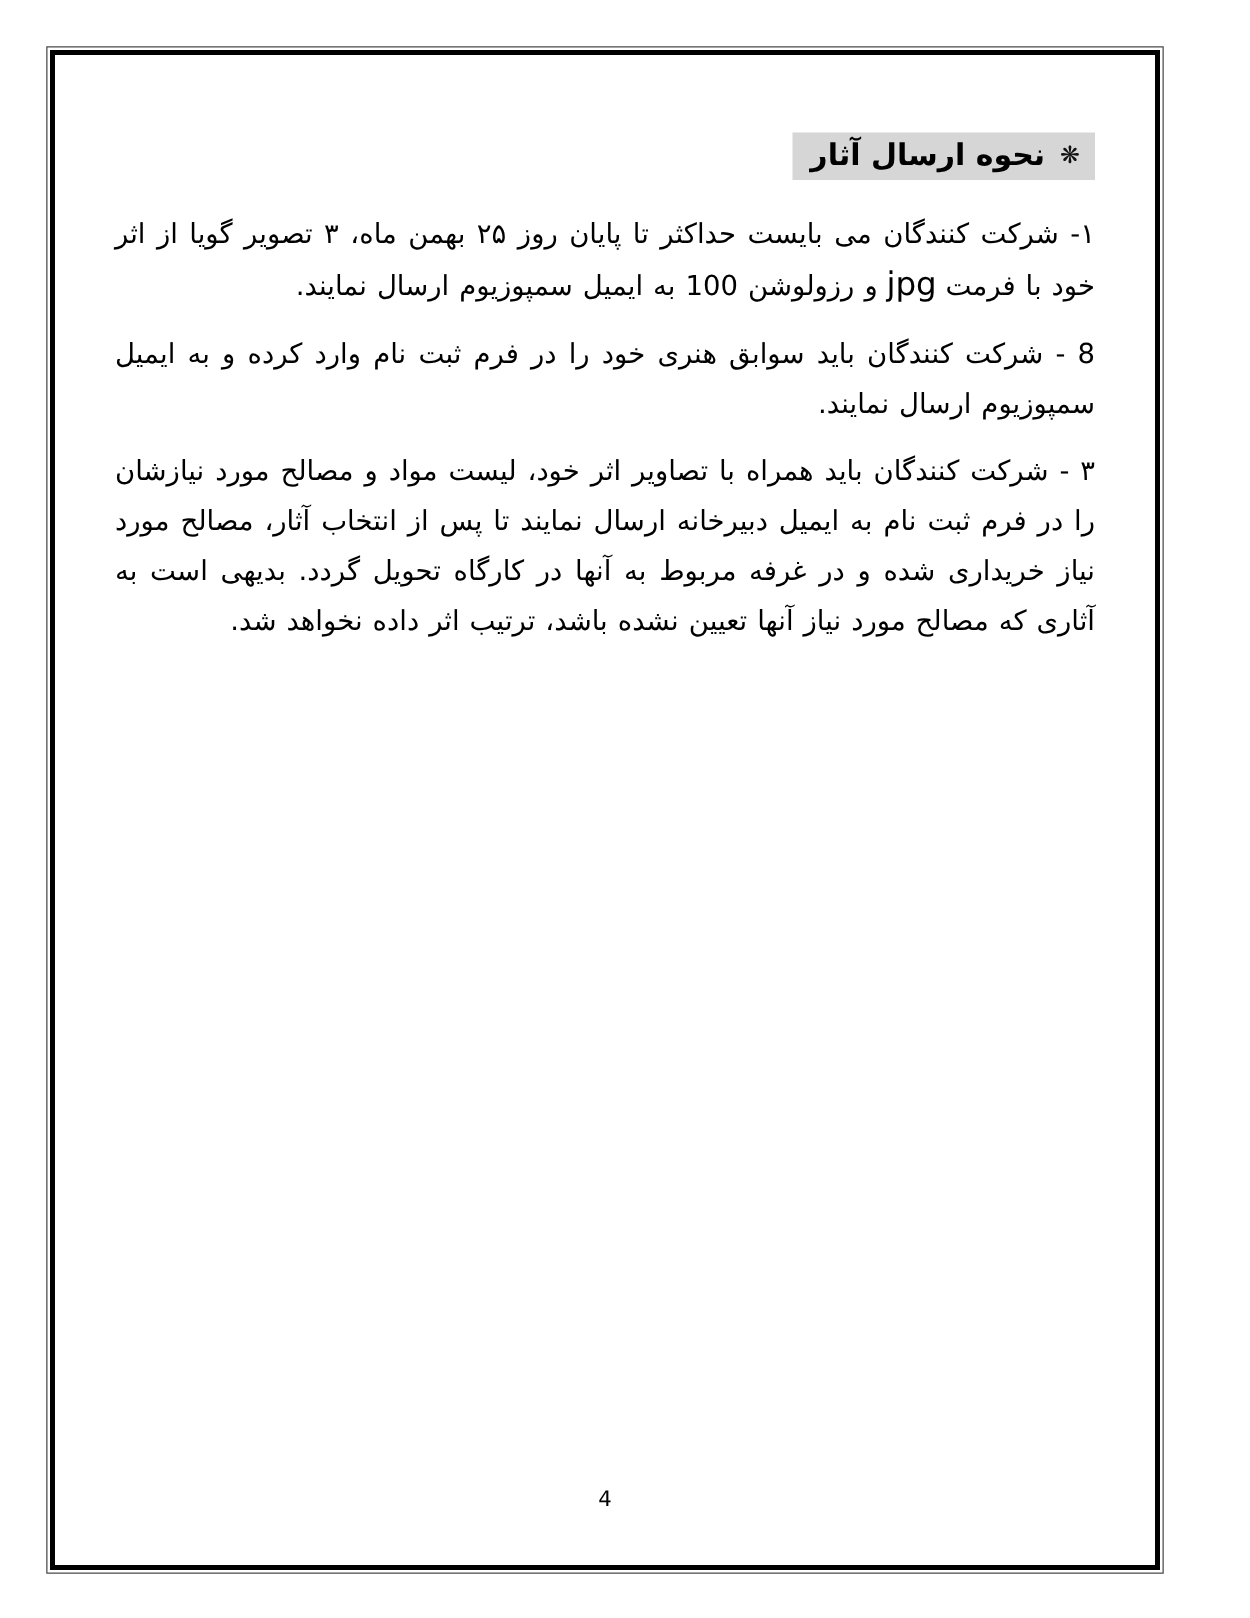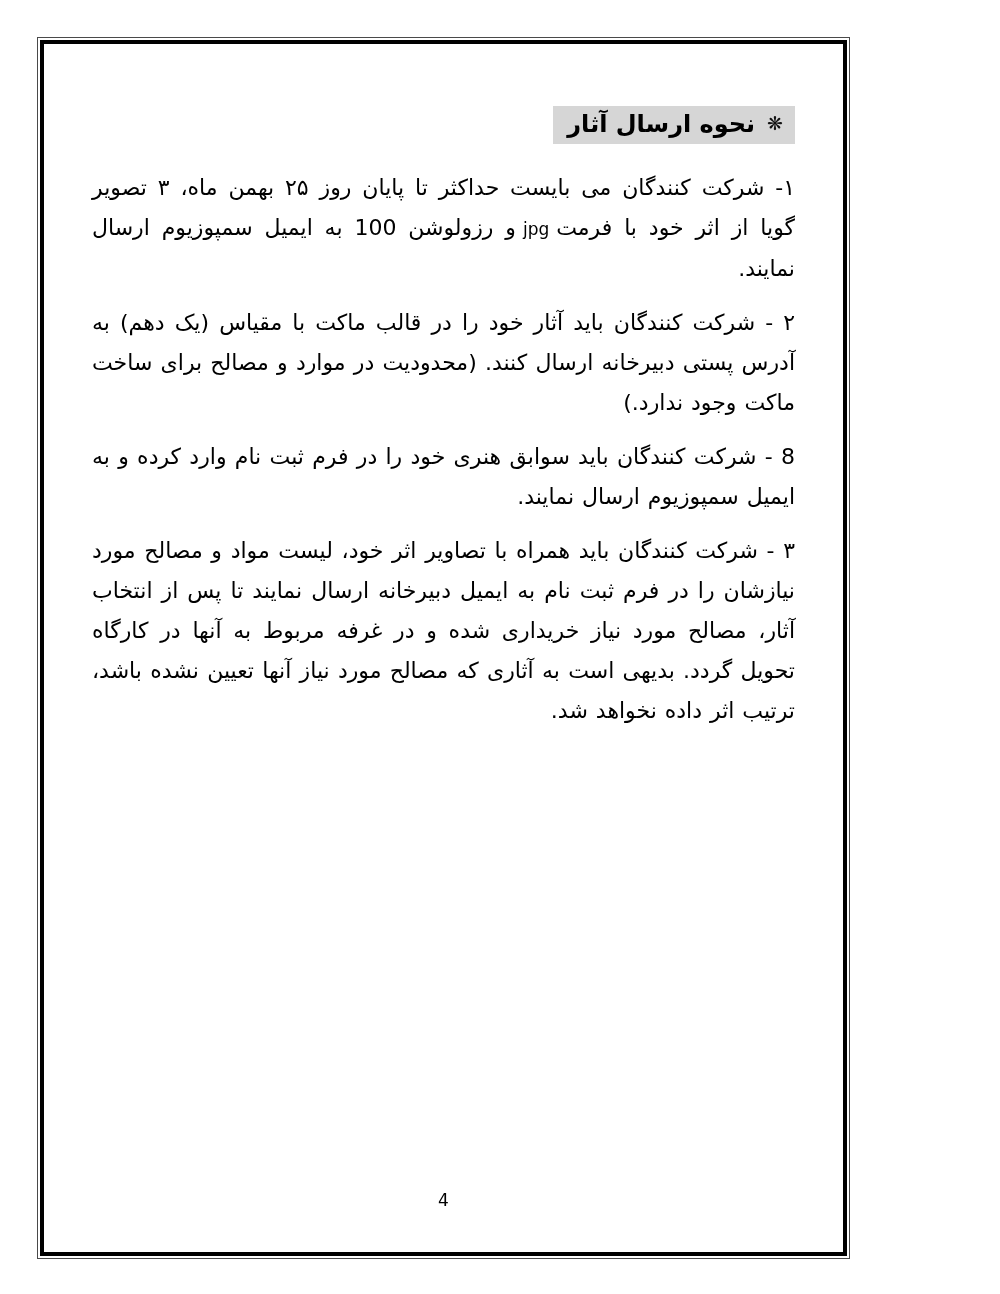--- a/index.html
+++ b/index.html
@@ -13,21 +13,21 @@
   .page {
     position: relative;
     width: 1000px;
     height: 1294px;
     background: #ffffff;
   }
   .page-frame {
     position: absolute;
     left: 40px;
     top: 40px;
-    width: 807px;
+    width: 888px;
     height: 1216px;
     border: 4px solid #000000;
     outline: 1px solid #4a4a4a;
     outline-offset: 2px;
     background: #ffffff;
   }
   .content {
     position: absolute;
     left: 48px;
     right: 48px;
@@ -58,21 +58,21 @@
     direction: rtl;
     text-align: justify;
     text-align-last: right;
     font-size: 22px;
     line-height: 40px;
     margin-bottom: 14px;
     word-spacing: 1px;
   }
   .latin-term {
     font-family: "DejaVu Sans", sans-serif;
-    font-size: 17px;
+    font-size: 26px;
     direction: ltr;
     unicode-bidi: embed;
     padding: 0 7px;
   }
   .page-number {
     position: absolute;
     left: 0;
     right: 0;
     bottom: 42px;
     text-align: center;
@@ -88,21 +88,20 @@
   <div class="page-frame">
 
     <div class="content">
 
       <div class="heading-line">
         <span class="heading-highlight"><span class="heading-marker">❋</span><span>نحوه ارسال آثار</span></span>
       </div>
 
       <p class="para"><span>۱- شرکت کنندگان می بایست حداکثر تا پایان روز ۲۵ بهمن ماه، ۳ تصویر گویا از اثر خود با فرمت</span><span class="latin-term">jpg</span><span>و رزولوشن 100 به ایمیل سمپوزیوم ارسال نمایند.</span></p>
 
-      <p class="para">۲ - شرکت کنندگان باید آثار خود را در قالب ماکت با مقیاس (یک دهم) به آدرس پستی دبیرخانه ارسال کنند. (محدودیت در موارد و مصالح برای ساخت ماکت وجود ندارد.)</p>
 
       <p class="para">8 - شرکت کنندگان باید سوابق هنری خود را در فرم ثبت نام وارد کرده و به ایمیل سمپوزیوم ارسال نمایند.</p>
 
       <p class="para">۳ - شرکت کنندگان باید همراه با تصاویر اثر خود، لیست مواد و مصالح مورد نیازشان را در فرم ثبت نام به ایمیل دبیرخانه ارسال نمایند تا پس از انتخاب آثار، مصالح مورد نیاز خریداری شده و در غرفه مربوط به آنها در کارگاه تحویل گردد. بدیهی است به آثاری که مصالح مورد نیاز آنها تعیین نشده باشد، ترتیب اثر داده نخواهد شد.</p>
 
     </div>
 
     <div class="page-number">4</div>
 
   </div>

